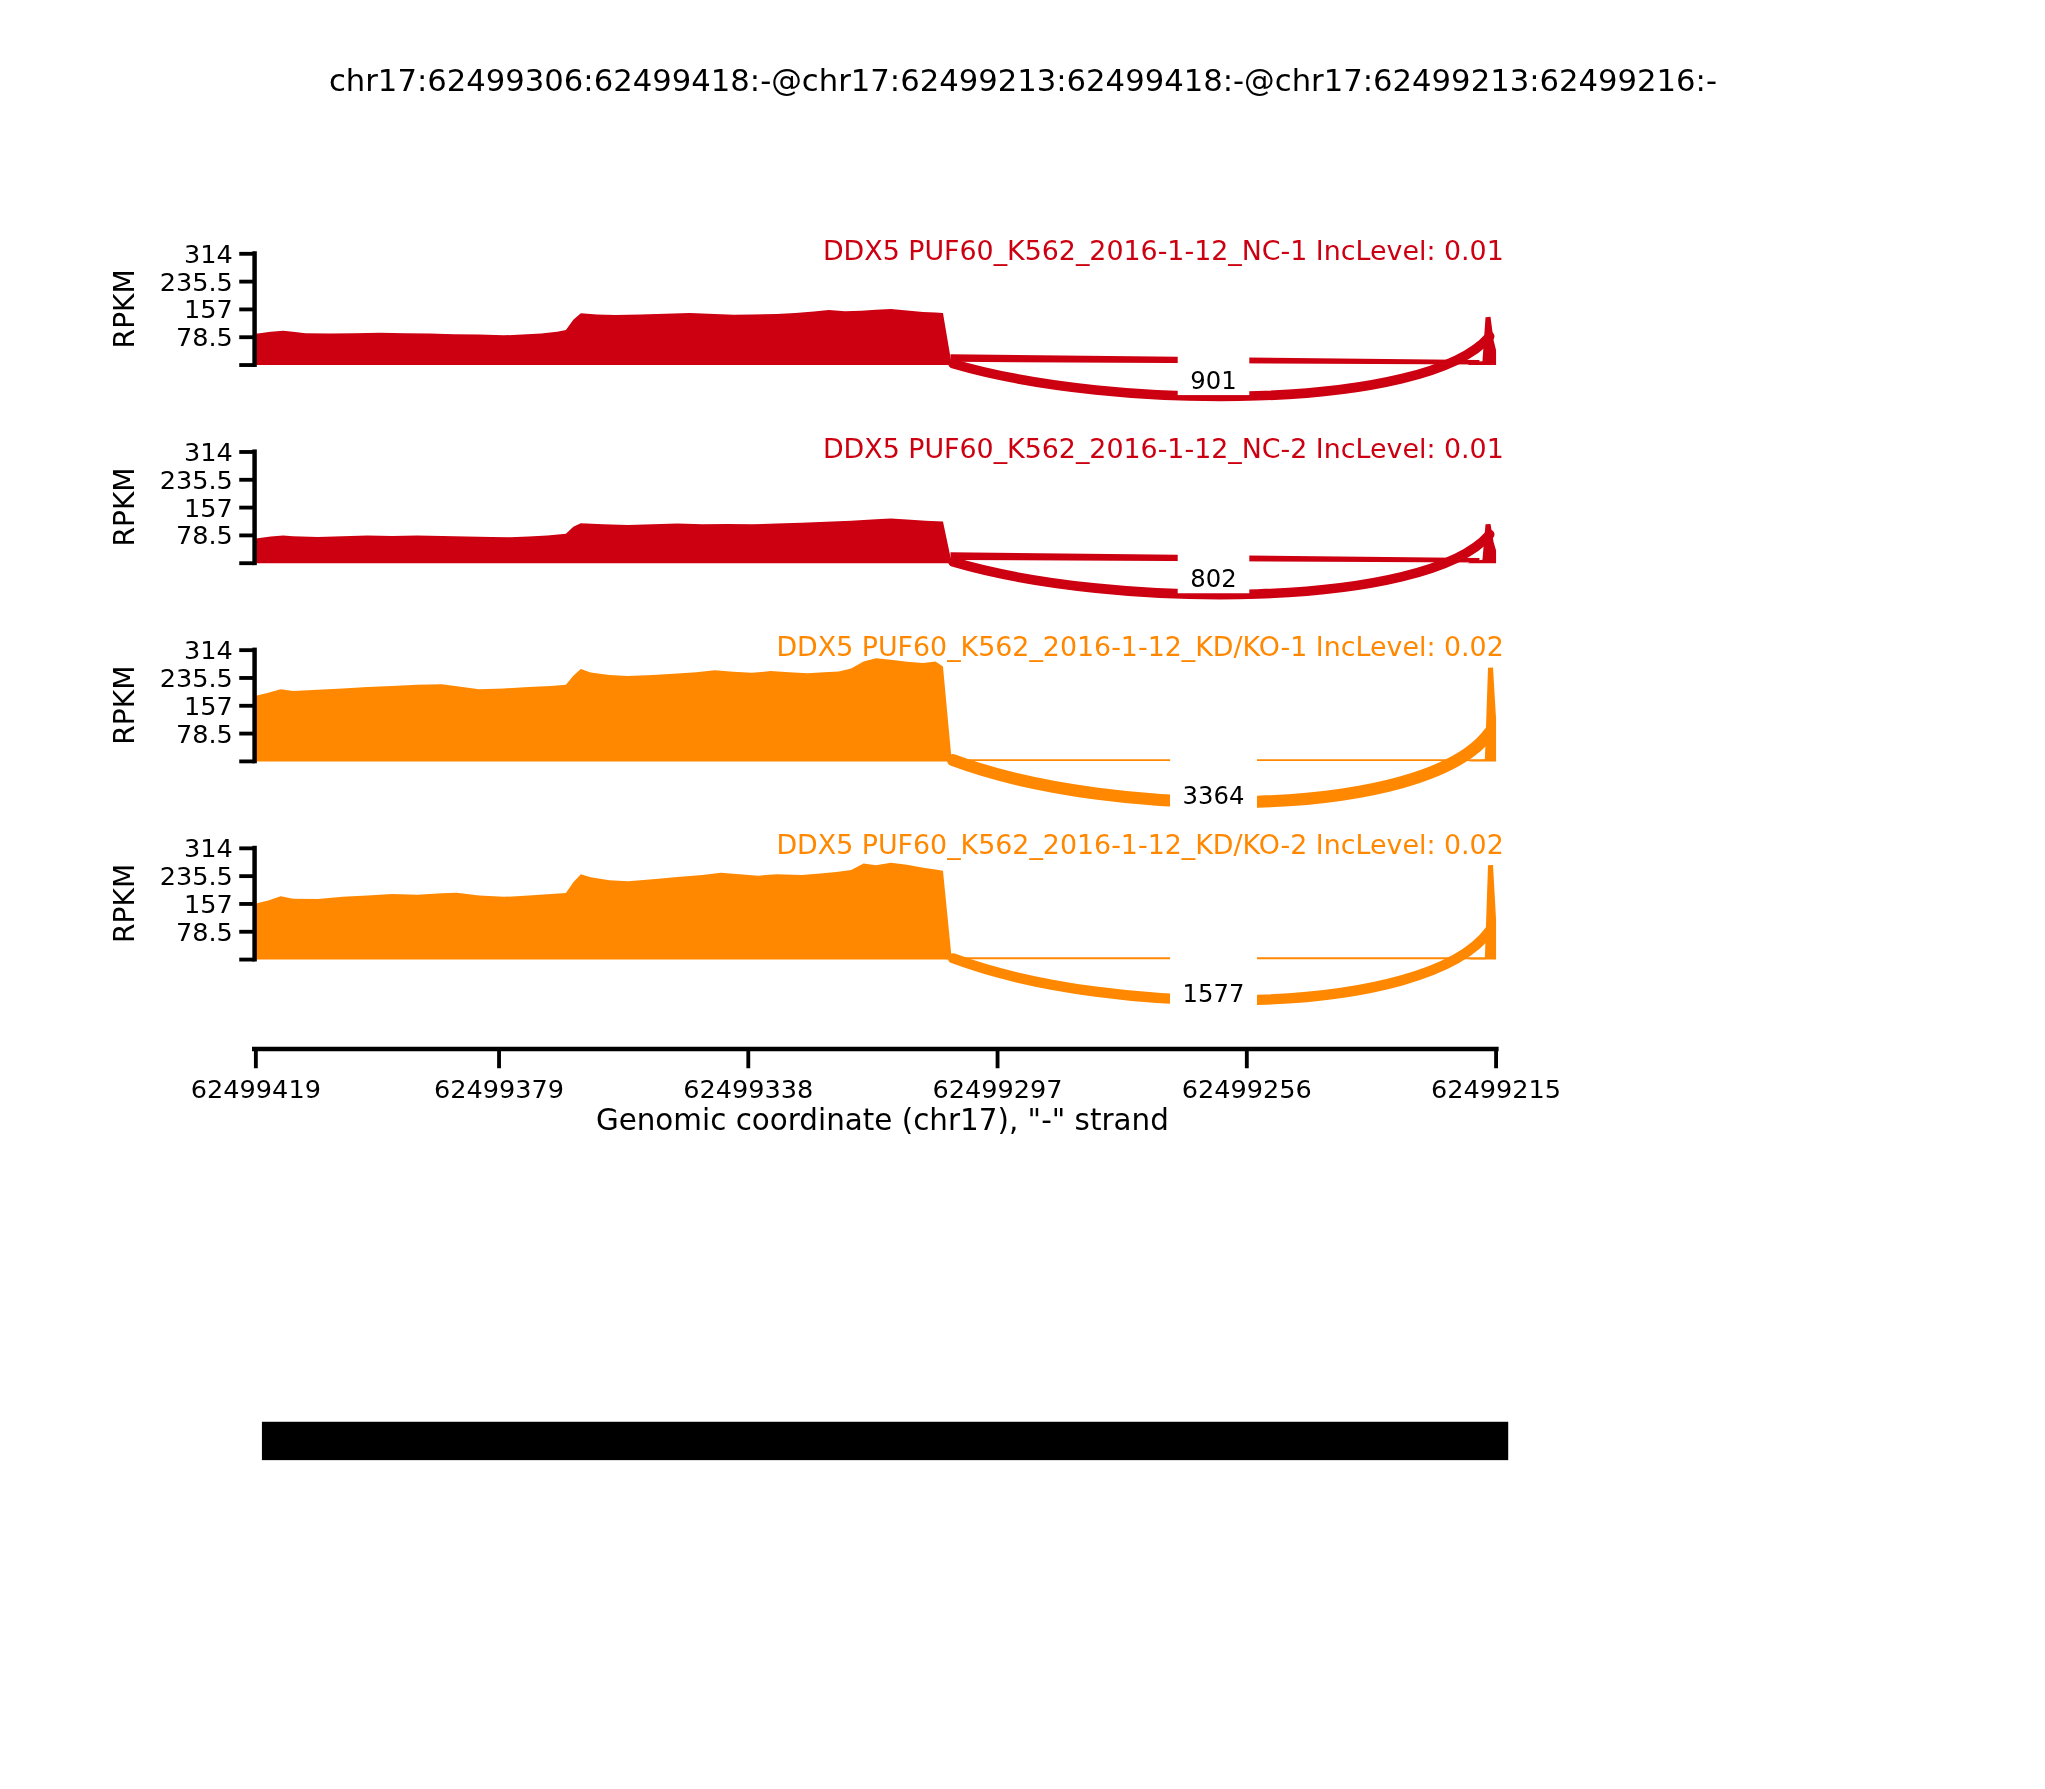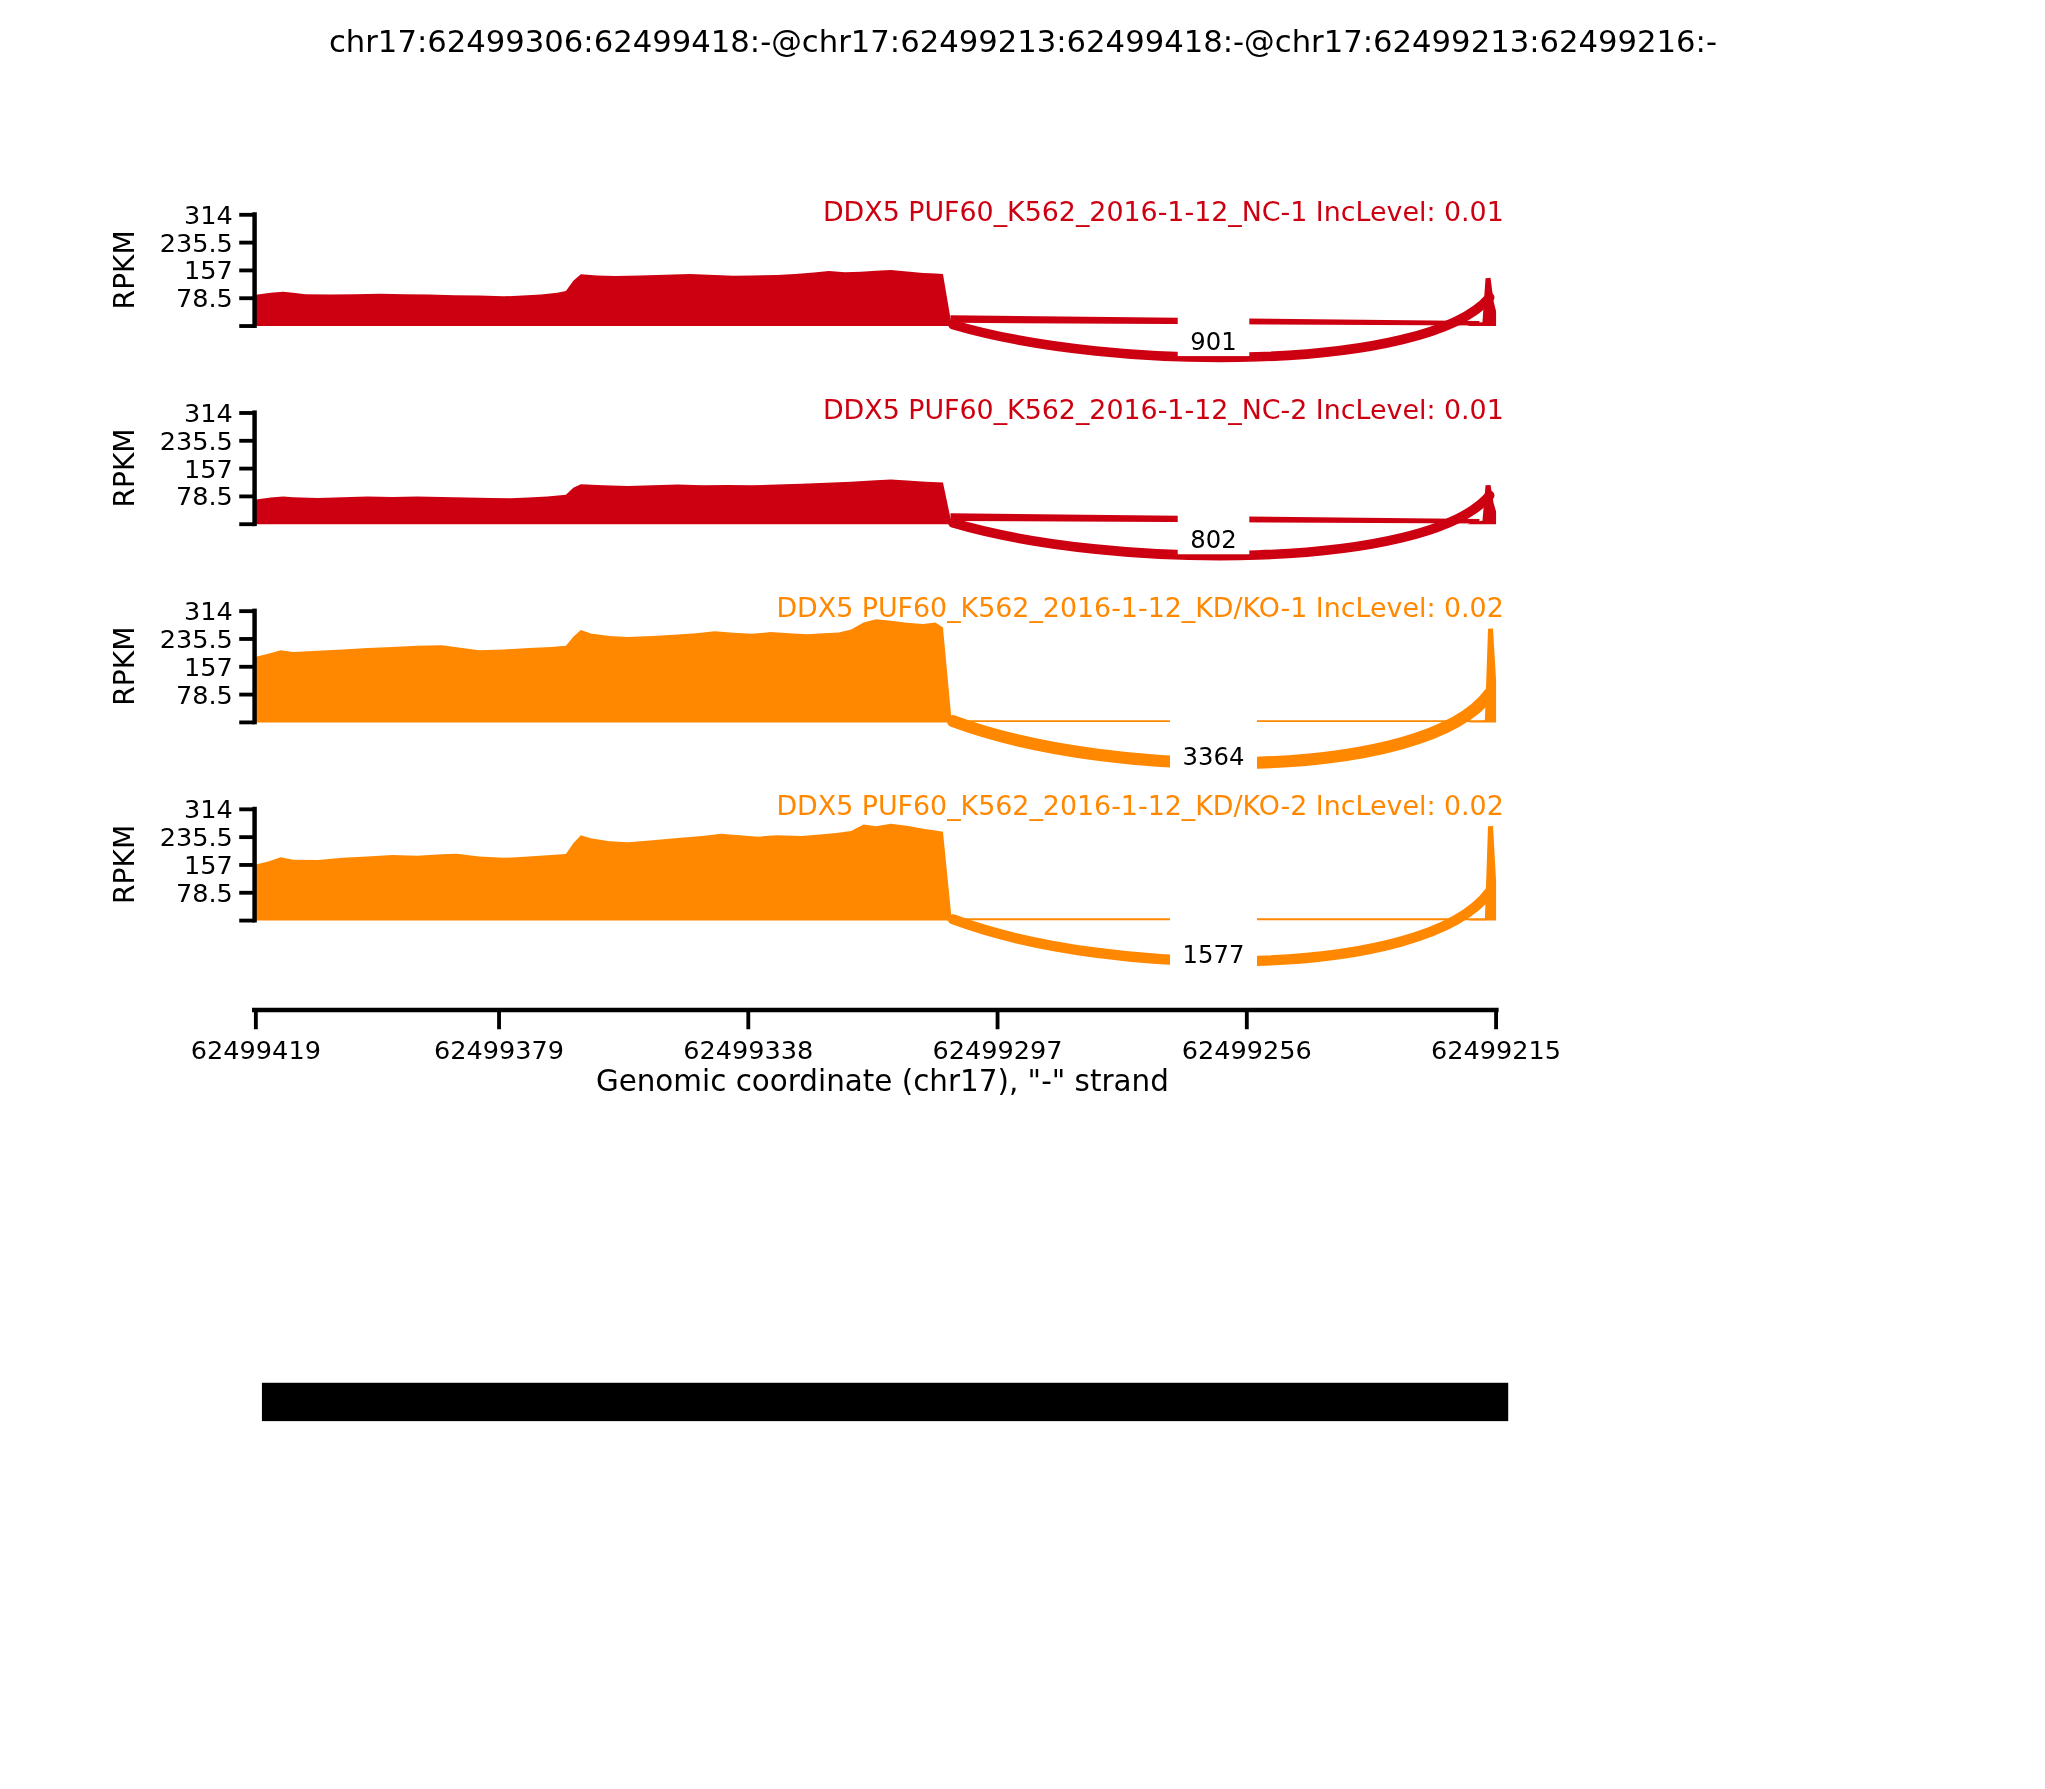--- a/index.html
+++ b/index.html
@@ -1,16 +1,16 @@
 <!DOCTYPE html>
 <html style="font-size:10.2px"><head>
 <meta charset="utf-8">
 <style>
   html,body{margin:0;padding:0;background:#ffffff;}
-  #canvas{width:2046px;height:1488px;background:#ffffff;position:relative;overflow:hidden;}
+  #canvas{width:2046px;height:1488px;background:#ffffff;position:relative;overflow:hidden;margin-top:39px;}
   svg{display:block;}
   svg text{font-family:"DejaVu Sans", sans-serif;}
 </style>
 </head>
 <body>
 
 <div id="canvas">
   <svg id="plot" viewBox="0 0 3200 2800" width="2046" height="1790" xmlns="http://www.w3.org/2000/svg">
     <text x="1600" y="82" text-anchor="middle" font-size="48" fill="#000000">chr17:62499306:62499418:-@chr17:62499213:62499418:-@chr17:62499213:62499216:-</text>
     <g id="tracks">

